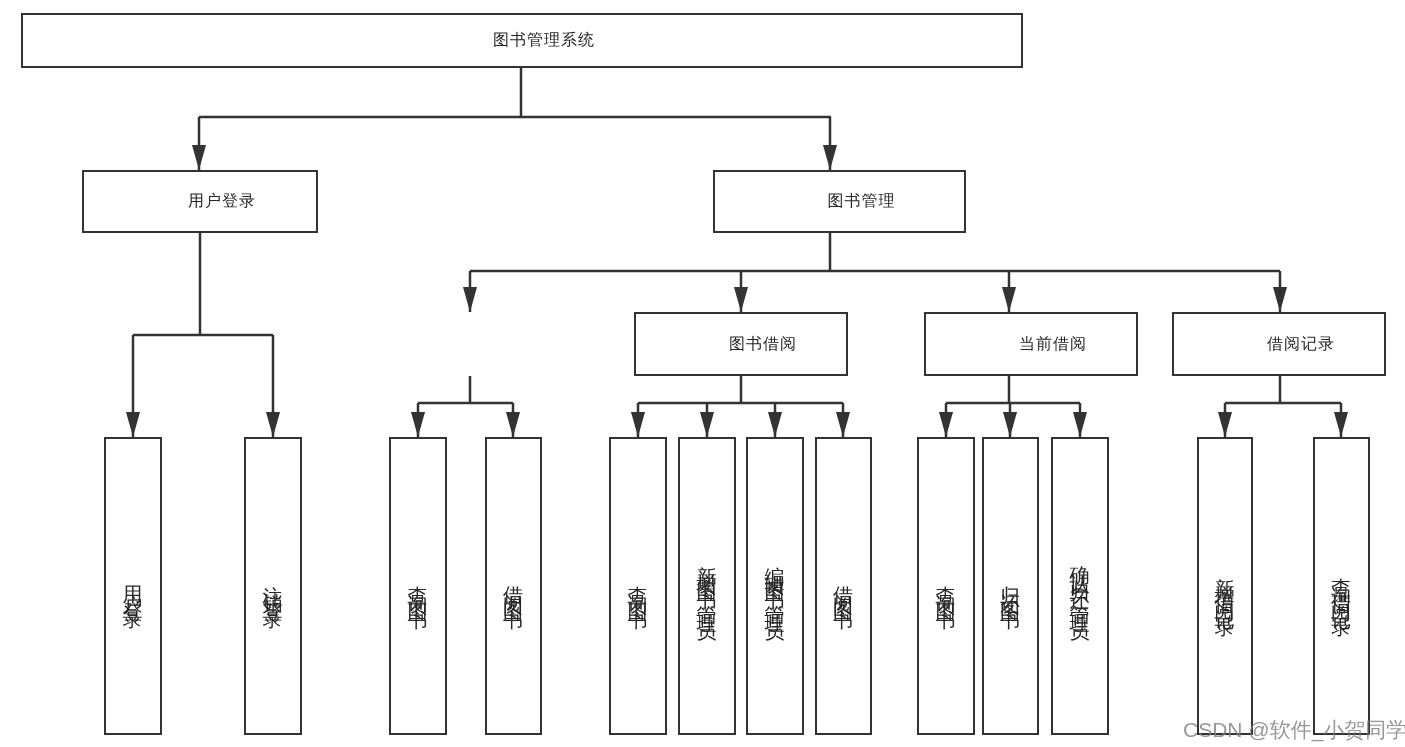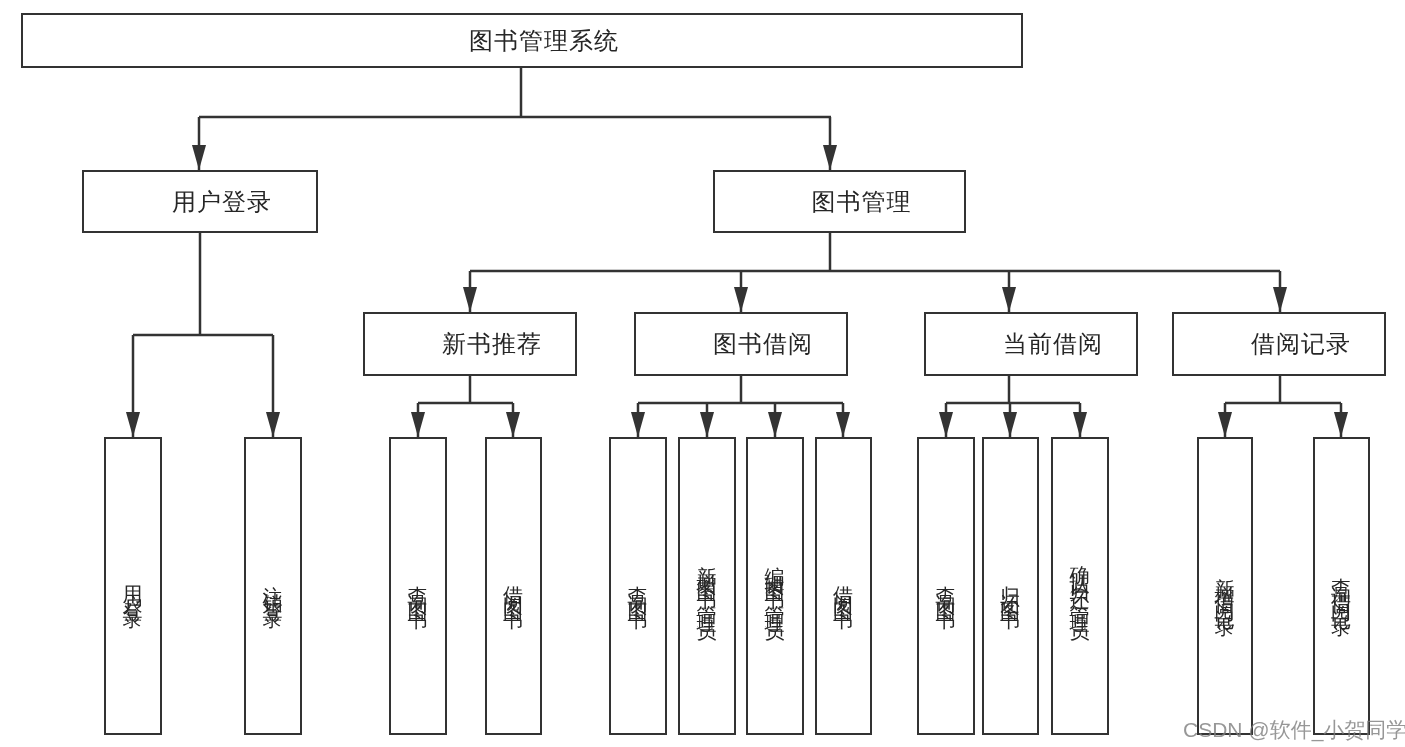--- a/index.html
+++ b/index.html
@@ -21,21 +21,21 @@
     position: absolute;
     box-sizing: border-box;
     background: #ffffff;
     border: 2.5px solid #333333;
     display: flex;
     align-items: center;
     justify-content: center;
     color: #262626;
     z-index: 2;
   }
-  .h-node { font-size: 24px; letter-spacing: 1px; padding-left: 44px; }
+  .h-node { font-size: 16px; letter-spacing: 1px; padding-left: 44px; }
   .root  { left: 21px;  top: 13px;  width: 1002px; height: 55px; }
   .lvl2a { left: 82px;  top: 170px; width: 236px;  height: 63px; }
   .lvl2b { left: 713px; top: 170px; width: 253px;  height: 63px; }
   .lvl3  { top: 312px; height: 64px; width: 214px; }
   .leaf  { top: 437px; height: 298px; }
   .leaf span {
     writing-mode: vertical-rl;
     text-orientation: mixed;
     font-size: 20px;
     letter-spacing: 8px;
@@ -110,23 +110,20 @@
     <span>图书管理系统</span>
   </div>
 
   <div class="node lvl2a h-node">
     <span>用户登录</span>
   </div>
   <div class="node lvl2b h-node">
     <span>图书管理</span>
   </div>
 
-  <div class="node lvl3 h-node" style="left:363px">
-    <span>新书推荐</span>
-  </div>
   <div class="node lvl3 h-node" style="left:634px">
     <span>图书借阅</span>
   </div>
   <div class="node lvl3 h-node" style="left:924px">
     <span>当前借阅</span>
   </div>
   <div class="node lvl3 h-node" style="left:1172px">
     <span>借阅记录</span>
   </div>
 

